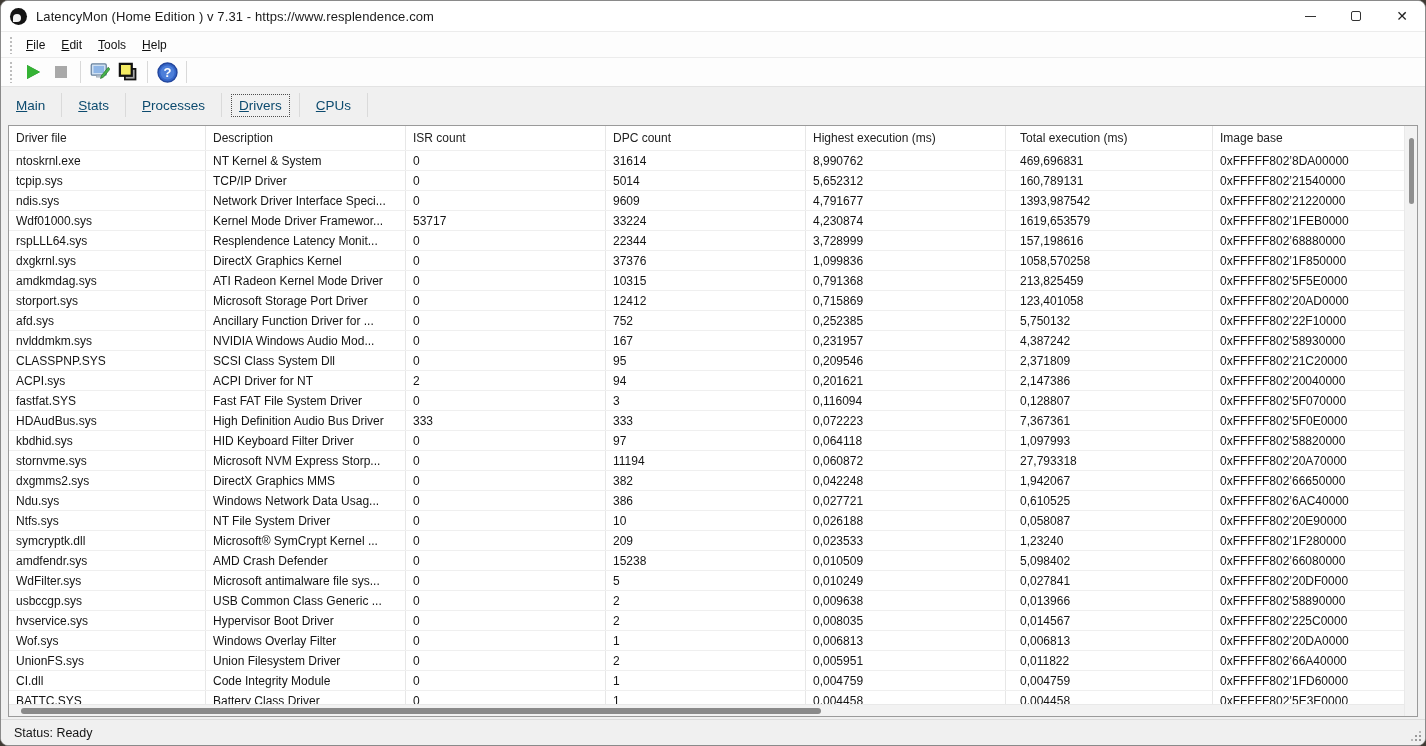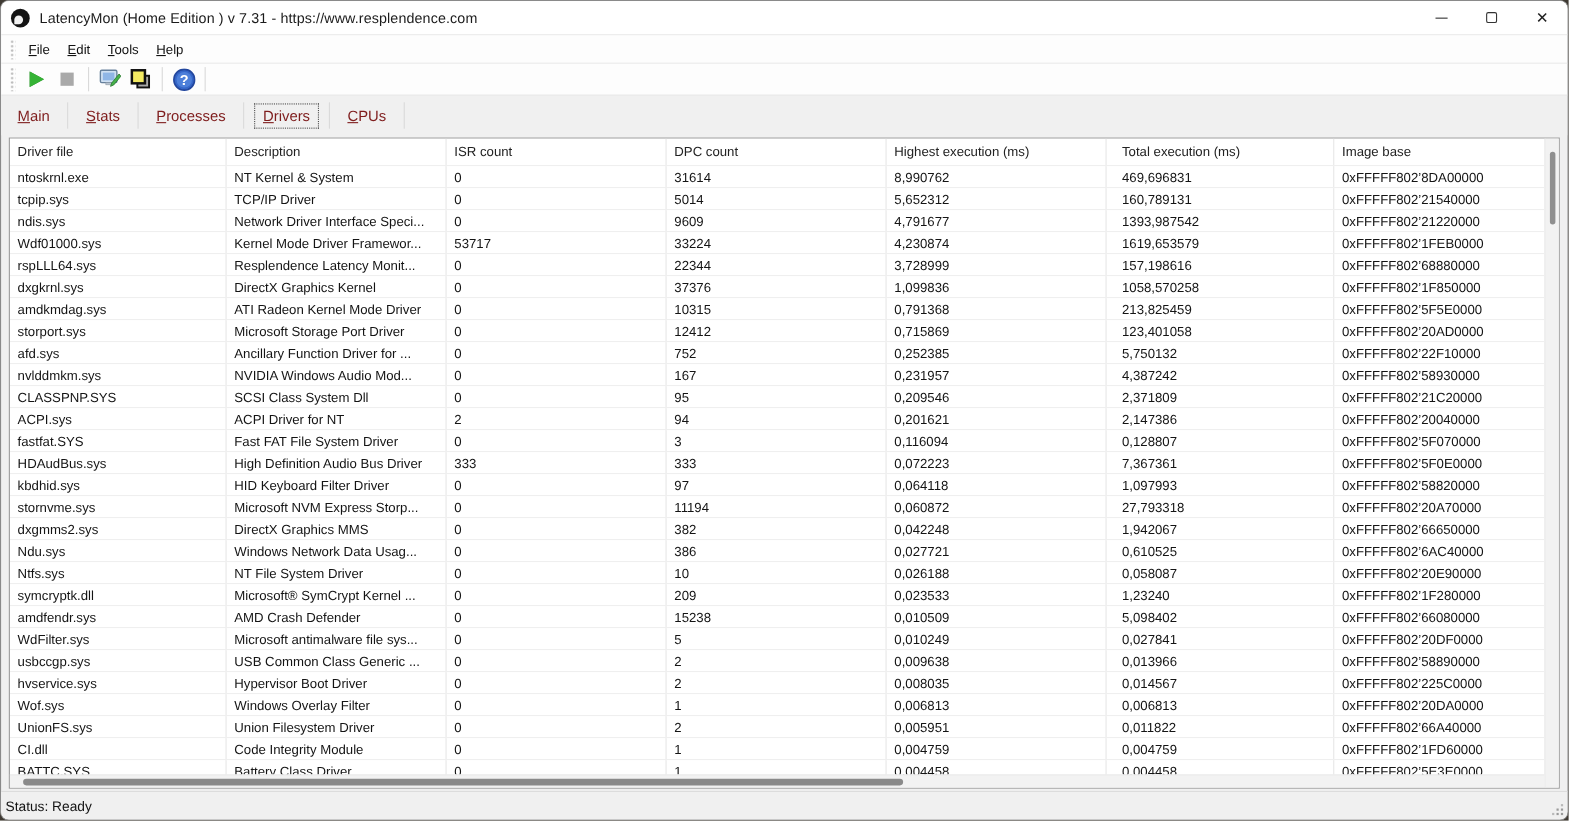--- a/index.html
+++ b/index.html
@@ -39,21 +39,21 @@
   .tbtn { width:28px; height:26px; display:flex; align-items:center; justify-content:center; }
   .tsep { width:1px; height:22px; background:#d9d9d9; margin:0 5px; }
 
   .play-icon { width:0; height:0; border-left:13px solid #35b335; border-top:7px solid transparent;
                border-bottom:7px solid transparent; filter:drop-shadow(0 0 0.5px #2a7d2a); }
   .stop-icon { width:12px; height:12px; background:#a9a9a9; }
 
   
   .tabstrip { height:36px; background:#f0f0f0; display:flex; align-items:center; padding-left:8px;
               flex:0 0 auto; }
-  .tab { font-size:13.5px; color:#7f1d1d; padding:3px 7px; }
+  .tab { font-size:13.5px; color:#0c4a6e; padding:3px 7px; }
   .tab.active { border:1px dotted #4d4d4d; }
   .tabsep { width:1px; height:24px; background:#dadada; margin:0 9px; }
 
   
   .table-wrap { margin:2px 7px 0 7px; height:592px; background:#ffffff; border:1px solid #9a9a9a;
                 position:relative; display:flex; flex:0 0 auto; }
   .table-main { flex:1 1 auto; display:flex; flex-direction:column; overflow:hidden; }
   .thead { height:24px; display:flex; flex:0 0 auto; background:#fff; }
   .rows-viewport { flex:1 1 auto; overflow:hidden; }
   .trow { height:20px; display:flex; border-top:1px solid #efefef; }
@@ -66,21 +66,21 @@
   .vscroll { flex:0 0 13px; background:#f2f2f2; position:relative; border-left:1px solid #e9e9e9; }
   .vthumb { position:absolute; left:4px; top:12px; width:5px; height:66px; background:#8f8f8f;
             border-radius:3px; }
   .hscroll { position:absolute; left:0; right:13px; bottom:0; height:12px; background:#f2f2f2;
              border-top:1px solid #e9e9e9; }
   .hthumb { position:absolute; left:12px; top:3px; width:800px; height:6px; background:#8a8a8a;
             border-radius:3px; }
 
   
   .statusbar { margin-top:2px; height:26px; background:#f0f0f0; border-top:1px solid #dcdcdc;
-               display:flex; align-items:center; padding-left:4px; position:relative; flex:1 0 auto; }
+               display:flex; align-items:center; padding-left:13px; position:relative; flex:1 0 auto; }
   .status-text { font-size:12.5px; color:#141414; }
   .resize-grip { position:absolute; right:4px; bottom:4px; width:10px; height:10px; }
   .resize-grip::before { content:""; position:absolute; right:0; bottom:0; width:2px; height:2px;
         background:#9a9a9a; box-shadow:-4px 0 #9a9a9a,0 -4px #9a9a9a,-8px 0 #b9b9b9,0 -8px #b9b9b9,-4px -4px #9a9a9a; }
 </style>
 </head>
 <body>
 
 <div class="window">
 

